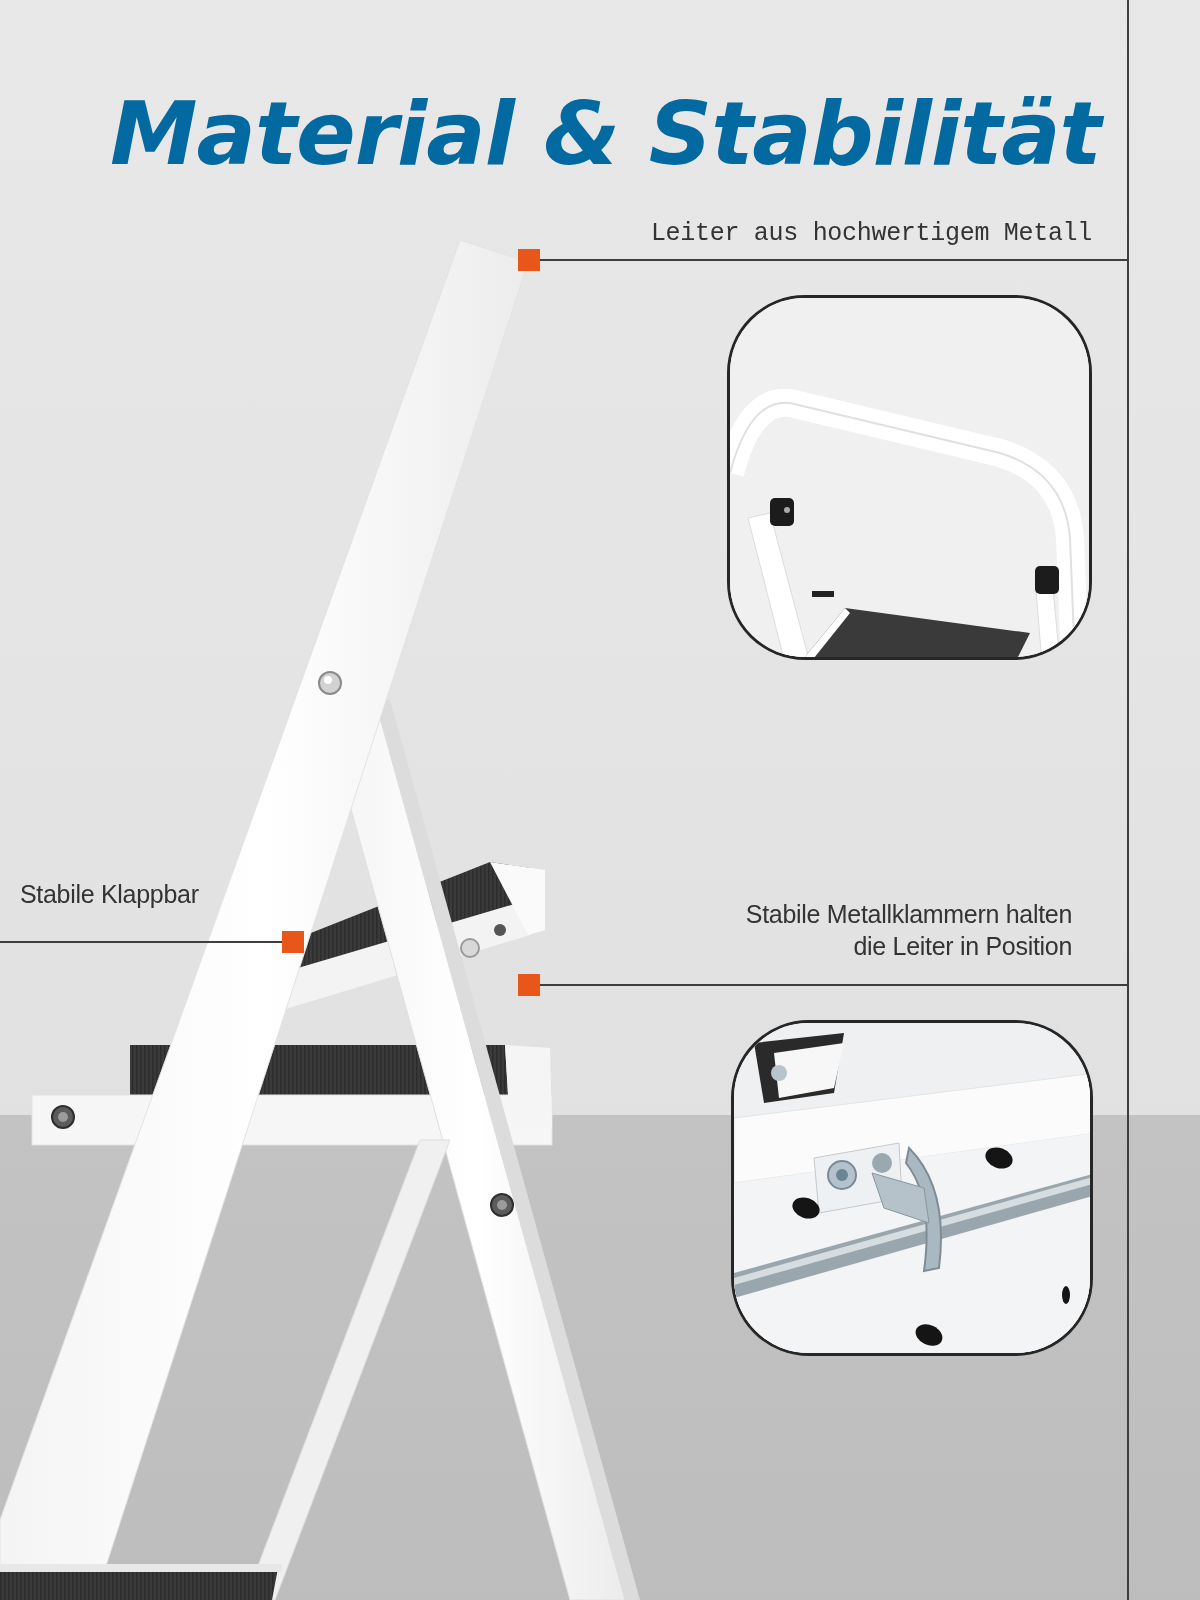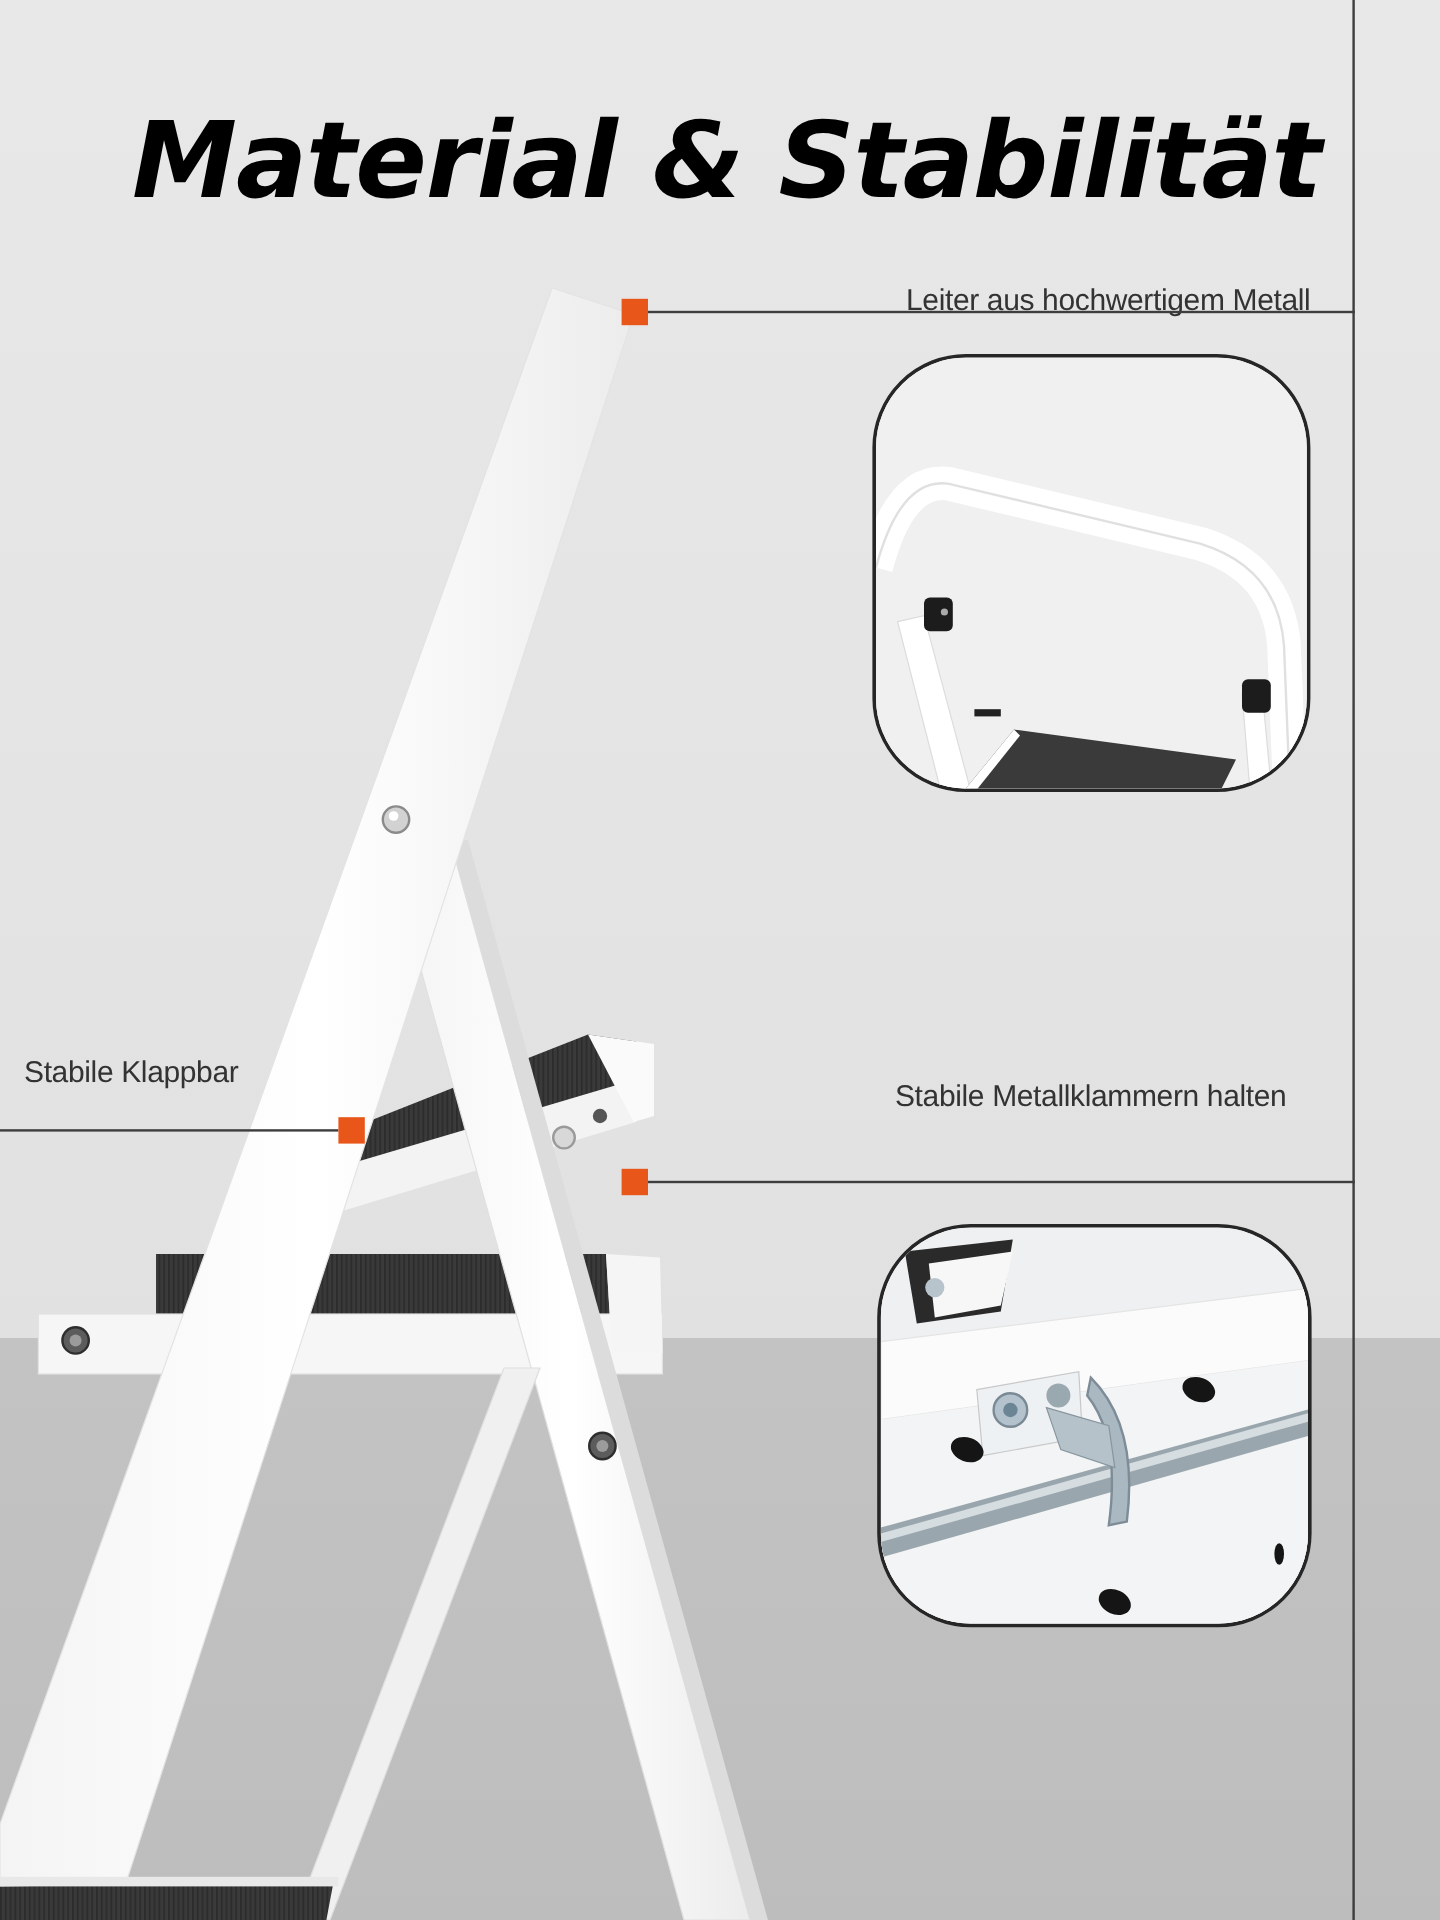--- a/index.html
+++ b/index.html
@@ -84,25 +84,25 @@
   <rect x="0" y="1564" width="282" height="8" fill="#e8e8e8"></rect>
 
   <circle cx="330" cy="683" r="11" fill="#d2d2d2" stroke="#8a8a8a" stroke-width="2"></circle>
   <circle cx="328" cy="680" r="4" fill="#ffffff"></circle>
   <circle cx="63" cy="1117" r="11" fill="#5c5c5c" stroke="#2e2e2e" stroke-width="2"></circle>
   <circle cx="63" cy="1117" r="5" fill="#9b9b9b"></circle>
   <circle cx="502" cy="1205" r="11" fill="#5c5c5c" stroke="#2e2e2e" stroke-width="2"></circle>
   <circle cx="502" cy="1205" r="5" fill="#9b9b9b"></circle>
 </svg>
 
-<div class="title" style="color: #000000;">Material &amp; Stabilität</div>
+<div class="title" style="color: #0369a1;">Material &amp; Stabilität</div>
 
 <div class="vline" style="left:1127px; top:0; height:1600px;"></div>
 
-<div class="callout-text right" style="left:600px; top:234px; width:492px;">
+<div class="callout-text right" style="left:600px; top:218px; width:492px;font-family:Liberation Mono, monospace;">
   <div>Leiter aus hochwertigem Metall</div>
 </div>
 <div class="marker" style="left:518px; top:249px; background:#e8561a;"></div>
 <div class="hline" style="left:540px; top:259px; width:589px;"></div>
 
 <div class="detail" style="left:727px; top:295px; width:365px; height:365px;">
   <svg width="365" height="365" viewBox="0 0 365 365">
     <rect width="365" height="365" fill="#f0f0f0"></rect>
 
     <path d="M0,175 Q20,100 60,105 L270,155 Q335,175 340,240 L345,365" fill="none" stroke="#ffffff" stroke-width="28"></path>
@@ -123,20 +123,21 @@
 </div>
 
 <div class="callout-text" style="left:20px; top:878px; width:300px;">
   <div>Stabile Klappbar</div>
 </div>
 <div class="hline" style="left:0; top:941px; width:282px;"></div>
 <div class="marker" style="left:282px; top:931px; background:#e8561a;"></div>
 
 <div class="callout-text right" style="left:580px; top:898px; width:492px;">
   <div>Stabile Metallklammern halten</div>
+  <div>die Leiter in Position</div>
 </div>
 <div class="marker" style="left:518px; top:974px; background:#e8561a;"></div>
 <div class="hline" style="left:540px; top:984px; width:589px;"></div>
 
 <div class="detail" style="left:731px; top:1020px; width:362px; height:336px;">
   <svg width="362" height="336" viewBox="0 0 362 336">
     <rect width="362" height="336" fill="#eef0f2"></rect>
 
     <polygon points="20,20 110,10 100,70 30,80" fill="#2a2a2a"></polygon>
     <polygon points="40,30 110,20 100,65 45,75" fill="#f7f7f7"></polygon>

